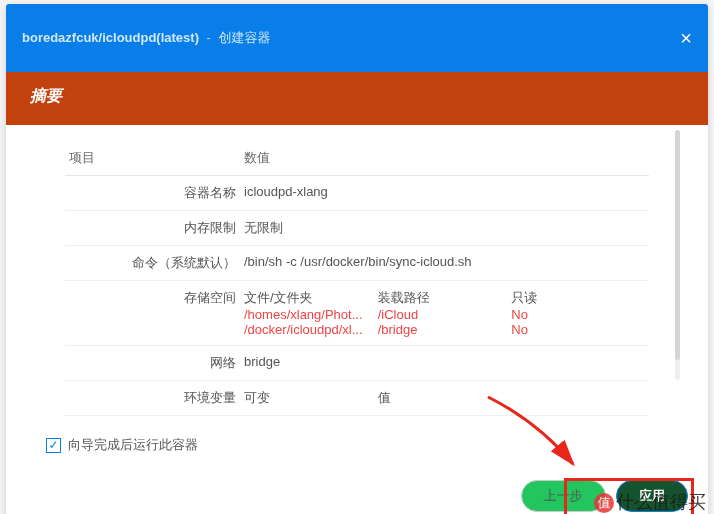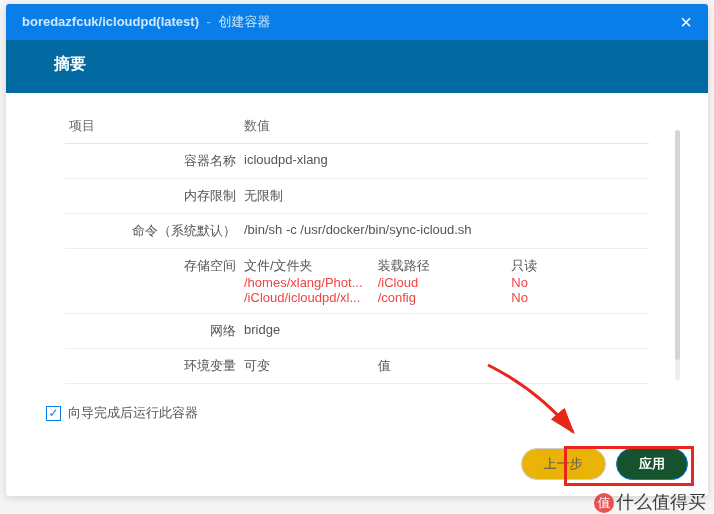--- a/index.html
+++ b/index.html
@@ -1,39 +1,39 @@
 <!DOCTYPE html>
 <html><head>
   <meta charset="utf-8">
   <style>
     * { margin: 0; padding: 0; box-sizing: border-box; }
     body { font-family: -apple-system, "Microsoft YaHei", Arial, sans-serif; background: #f5f5f5; width: 714px; height: 514px; overflow: hidden; position: relative; }
     .dialog { background: #fff; width: 702px; margin: 4px auto; box-shadow: 0 2px 8px rgba(0,0,0,0.15); border-radius: 3px; overflow: hidden; }
-    .dialog-header { background: #0a7ee8; color: #fff; padding: 8px 16px; font-size: 13px; display: flex; align-items: center; justify-content: space-between; }
+    .dialog-header { background: #0a7ee8; color: #fff; padding: 24px 16px; font-size: 13px; display: flex; align-items: center; justify-content: space-between; }
     .title-path { font-weight: bold; color: #cfe8ff; }
     .title-sep { color: #a3d1ff; margin: 0 4px; }
     .title-action { color: #cfe8ff; }
     .close-x { font-size: 20px; cursor: pointer; color: #fff; line-height: 1; }
-    .section-title { background: #0369a1; color: #fff; padding: 14px 48px 18px; font-size: 16px; font-weight: bold; }
+    .section-title { background: #c2410c; color: #fff; padding: 14px 24px 18px; font-size: 16px; font-weight: bold; font-style: italic; }
     .content { padding: 16px 59px 6px; color: #444; font-size: 13px; }
     .tbl { width: 100%; border-collapse: collapse; }
     .tbl th { text-align: left; font-weight: normal; color: #6a6a6a; padding: 8px 4px; border-bottom: 1px solid #e6e6e6; font-size: 13px; }
     .tbl td { padding: 8px 4px; border-bottom: 1px solid #eee; vertical-align: top; color: #555; }
     .tbl td.label { width: 175px; color: #555; text-align: right; }
     .subhead { display: flex; align-items: center; }
     .subhead span { flex: 1; font-weight: normal; color: #555; }
     .subrow { display: flex; color: #ef4444; font-size: 13px; }
     .subrow span { flex: 1; white-space: nowrap; overflow: hidden; text-overflow: ellipsis; }
     .env-row td { color: #888; }
     .scrollbar { position: absolute; right: 34px; top: 130px; width: 5px; height: 250px; background: #eee; border-radius: 3px; }
     .scrollbar-thumb { width: 100%; height: 230px; background: #d5d5d5; border-radius: 3px; }
     .chk-row { padding: 14px 40px; display: flex; align-items: center; color: #555; font-size: 13px; }
     .chk { width: 15px; height: 15px; border: 1px solid #0a7ee8; margin-right: 7px; display: inline-flex; align-items: center; justify-content: center; color: #0a7ee8; font-size: 12px; }
     .footer { padding: 12px 20px 16px; text-align: right; position: relative; }
-    .btn { display: inline-block; padding: 6px 22px; border-radius: 16px; font-size: 13px; cursor: pointer; border: 1px solid #ccc; background: #eab308; color: #555; margin-left: 6px; }
+    .btn { display: inline-block; padding: 6px 22px; border-radius: 16px; font-size: 13px; cursor: pointer; border: 1px solid #ccc; background: #22c55e; color: #555; margin-left: 6px; }
     .btn-primary { background: #14532d; color: #fff; border-color: #0a7ee8; font-weight: bold; position: relative; }
     .red-box { position: absolute; right: 14px; bottom: 10px; width: 130px; height: 40px; border: 3px solid #e8261b; pointer-events: none; }
     .arrow { position: absolute; right: 110px; bottom: 42px; pointer-events: none; }
     .arrow svg { overflow: visible; }
     .watermark { position: absolute; right: 8px; bottom: 0; color: #1a1a1a; font-size: 18px; font-weight: normal; opacity: 0.85; pointer-events:none;}
     .wm-icon { display:inline-block; width:20px; height:20px; background:#e83434; border-radius:50%; color:#fff; text-align:center; line-height:20px; font-size:13px; margin-right:2px; vertical-align:middle;}
   </style>
 </head>
 <body>
 
@@ -75,22 +75,22 @@
             <span>文件/文件夹</span>
             <span>装载路径</span>
             <span>只读</span>
           </div>
           <div class="subrow">
             <span>/homes/xlang/Phot...</span>
             <span>/iCloud</span>
             <span>No</span>
           </div>
           <div class="subrow">
-            <span>/iCloud/icloudpd/xl...</span>
-            <span>/config</span>
+            <span>/docker/icloudpd/xl...</span>
+            <span>/bridge</span>
             <span>No</span>
           </div>
         </td>
       </tr>
       <tr>
         <td class="label">网络</td>
         <td>bridge</td>
       </tr>
       <tr class="env-row">
         <td class="label">环境变量</td>

